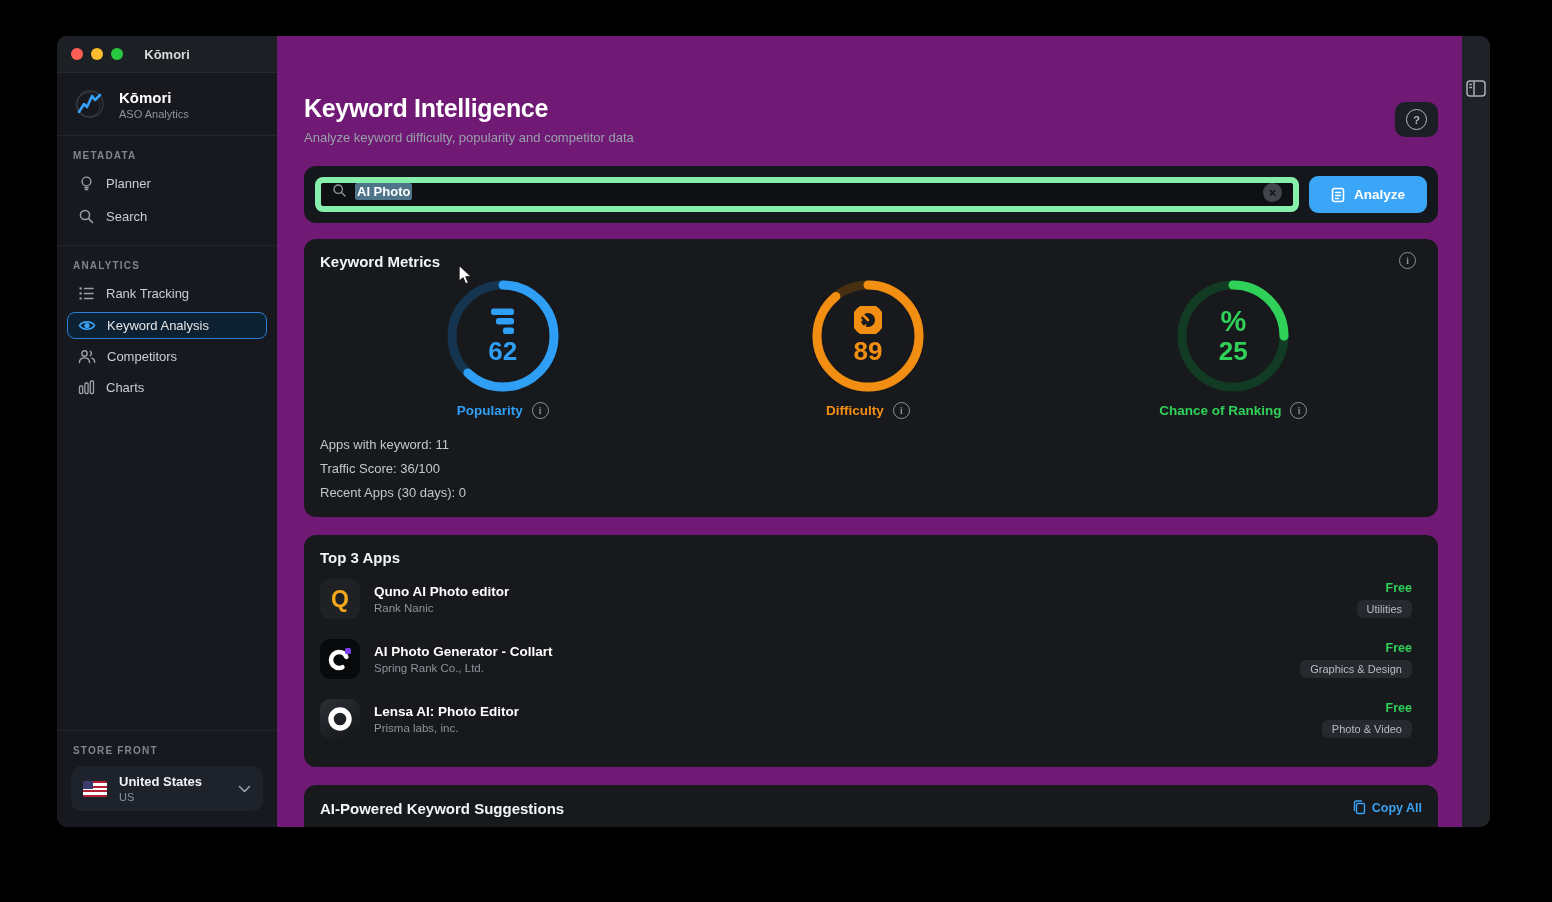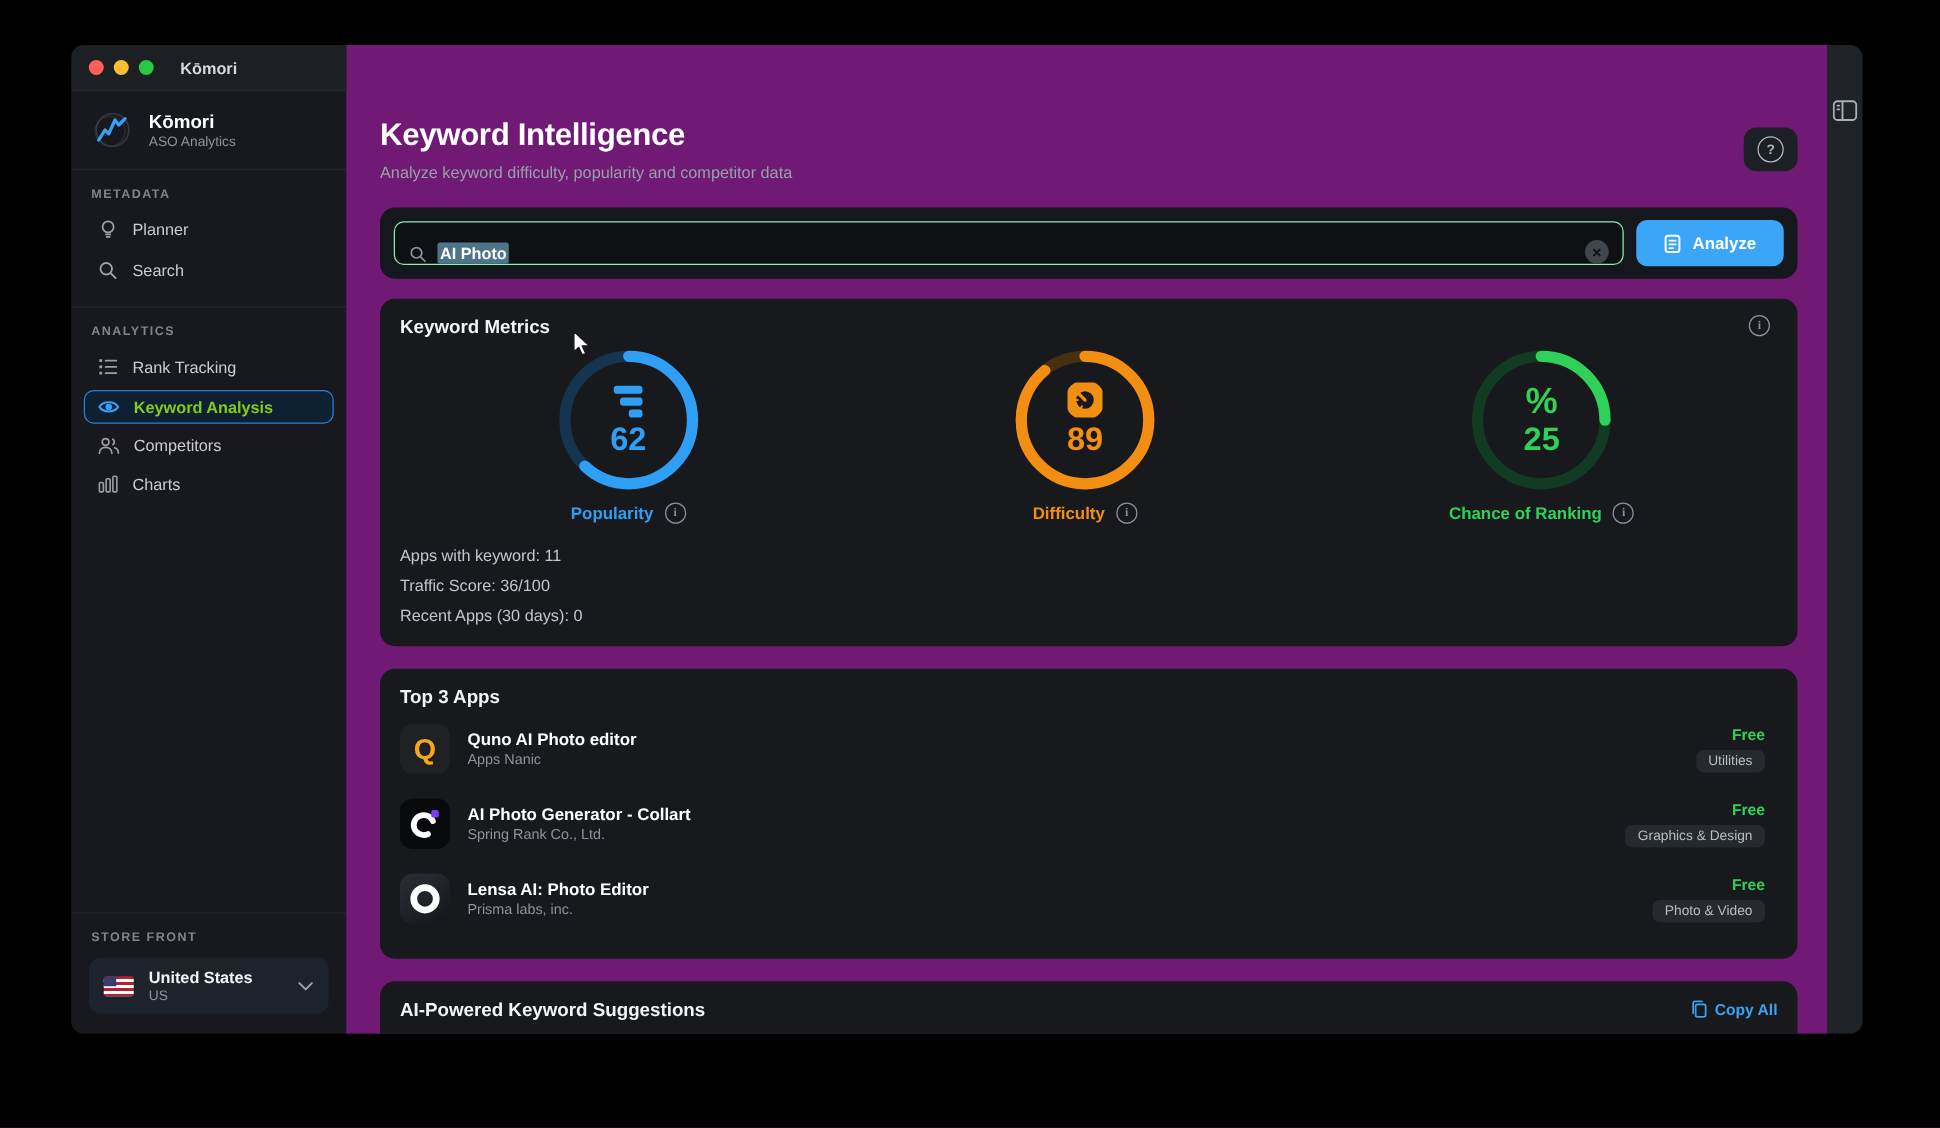--- a/index.html
+++ b/index.html
@@ -13,43 +13,43 @@
   .tl{width:12px;height:12px;border-radius:50%;margin-right:8px;}
   .tl.red{background:#ff5f57}.tl.yellow{background:#febc2e}.tl.green{background:#28c840}
   .titlebar-title{position:absolute;left:0;right:0;text-align:center;font-size:13px;font-weight:bold;color:#d7dadd;pointer-events:none;}
   .brand{display:flex;align-items:center;gap:10px;padding:12px 14px;border-bottom:1px solid #24262b;}
   .brand-text .brand-name{font-size:15px;font-weight:bold;color:#fff;}
   .brand-text .brand-sub{font-size:11px;color:#8d939b;margin-top:2px;}
   .section-label{font-size:10px;font-weight:bold;letter-spacing:1.2px;color:#7e858d;margin:14px 16px 6px;}
   .side-item{display:flex;align-items:center;gap:11px;margin:2px 10px;padding:5px 10px;border-radius:8px;
     font-size:13px;color:#c9ced4;border:1.5px solid transparent;cursor:default;}
   .side-item svg{flex-shrink:0;}
-  .side-item.active{background:#0e2133;border-color:#2d7fd3;color:#84cc16;font-weight:bold;}
+  .side-item.active{background:#0e2133;border-color:#2d7fd3;color:#e5e5e5;font-weight:normal;}
   .divider{height:1px;background:#24262b;margin-top:12px;}
   .spacer{flex:1;}
   .store{padding:4px 14px 16px;}
   .store-box{background:#1d222b;border-radius:10px;display:flex;align-items:center;gap:12px;padding:8px 12px;}
   .flag{width:24px;height:16px;position:relative;border-radius:2px;overflow:hidden;flex-shrink:0;
     background:repeating-linear-gradient(#b22234 0 1.25px,#b22234 1.25px 2.3px,#fff 2.3px 4.6px);}
   .flag:before{content:"";position:absolute;left:0;top:0;width:10px;height:8.5px;background:#3c3b6e;}
   .store-country{font-size:13px;font-weight:bold;color:#f2f4f6;}
   .store-code{font-size:11px;color:#8d939b;margin-top:2px;}
   .store-chev{margin-left:auto;}
   
   .main{flex:1;display:flex;flex-direction:column;padding:36px 24px 0 27px;overflow:hidden;background:#701a75;}
   .header-row{display:flex;justify-content:space-between;align-items:flex-start;margin-top:22px;}
   .page-title{font-size:25px;font-weight:bold;color:#fff;letter-spacing:-0.3px;}
   .page-sub{font-size:13px;color:#98a0a9;margin-top:7px;}
   .help-btn{width:43px;height:35px;background:#1c2026;border-radius:10px;display:flex;align-items:center;
     justify-content:center;margin-top:8px;}
   .q-circle{width:19px;height:19px;border:1.5px solid #b3b9c0;border-radius:50%;color:#b3b9c0;font-size:11px;
     font-weight:bold;display:flex;align-items:center;justify-content:center;}
   .search-card{margin-top:21px;background:#14171b;border-radius:12px;padding:10px 11px;display:flex;gap:10px;align-items:center;}
-  .search-input{flex:1;height:35px;background:#0e1014;border:1px solid #86efac;border-radius:8px;display:flex;
-    align-items:flex-end;padding:0 11px;gap:8px;box-sizing:border-box;}
+  .search-input{flex:1;height:35px;background:#0e1014;border:6px solid #86efac;border-radius:8px;display:flex;
+    align-items:flex-start;padding:0 11px;gap:8px;box-sizing:border-box;}
   .search-text{font-size:13px;font-weight:bold;color:#fff;background:#4e7489;padding:1px 2px;border-radius:2px;}
   .clear-btn{margin-left:auto;width:19px;height:19px;border-radius:50%;background:#41464d;color:#0e1014;
     display:flex;align-items:center;justify-content:center;font-size:13px;font-weight:bold;line-height:1;}
   .analyze-btn{height:37px;background:#3ba6f7;border-radius:9px;color:#fff;font-size:13.5px;font-weight:bold;
     display:flex;align-items:center;justify-content:center;gap:9px;padding:0 22px;flex-shrink:0;}
   .card{background:#17191d;border-radius:12px;box-sizing:border-box;}
   .card-title{font-size:15px;font-weight:bold;color:#f2f4f6;}
   .metrics-card{margin-top:16px;height:278px;padding:14px 22px 0 16px;position:relative;flex-shrink:0;}
   .metrics-info{position:absolute;top:13px;right:22px;}
   .i-icon{width:15px;height:15px;border:1.3px solid #8b929a;border-radius:50%;color:#8b929a;font-size:9.5px;
@@ -296,21 +296,21 @@
 
     <div class="card apps-card">
       <div class="card-title">Top 3 Apps</div>
 
       <div class="app-row">
         <div class="app-icon quno">
           <span>Q</span>
         </div>
         <div>
           <div class="app-name">Quno AI Photo editor</div>
-          <div class="app-dev">Apps Nanic</div>
+          <div class="app-dev">Rank Nanic</div>
         </div>
         <div class="app-right">
           <span class="app-price">Free</span>
           <span class="chip">Utilities</span>
         </div>
       </div>
 
       <div class="app-row">
         <div class="app-icon collart">
           <svg width="26" height="26" viewBox="0 0 26 26">

